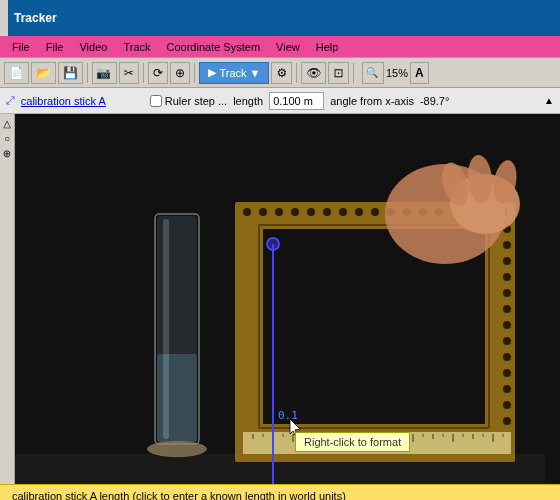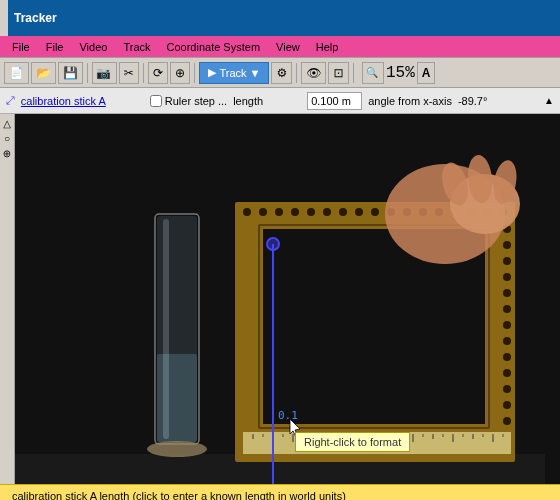--- a/index.html
+++ b/index.html
@@ -107,21 +107,20 @@
       width: 12px;
       height: 12px;
     }
     .length-input {
       background: white;
       border: 1px solid #a0a0a0;
       width: 55px;
       height: 18px;
       font-size: 11px;
       padding: 1px 3px;
-      margin-left: 38px;
     }
     .scroll-arrow {
       margin-left: auto;
       font-size: 10px;
       cursor: pointer;
     }
 
     
     #main-content {
       display: flex;
@@ -281,21 +280,21 @@
     <span class="toolbar-icon">👁</span>
   </button>
   <button class="toolbar-btn">
     <span class="toolbar-icon">⊡</span>
   </button>
   <div class="toolbar-separator"></div>
   <div class="zoom-area">
     <button class="toolbar-btn">
       <span>🔍</span>
     </button>
-    <span style="font-size:16px;font-family:Liberation Mono, monospace;">15%</span>
+    <span style="font-size:11px;">15%</span>
   </div>
   <button class="toolbar-btn">
     <span class="toolbar-icon" style="font-weight:bold;">A</span>
   </button>
 </div>
 
 <div id="track-toolbar">
   <span style="color:#4444ff;">⤢</span>
   <span style="color:#0000cc;text-decoration:underline;">calibration stick A</span>
   <label class="track-label">

